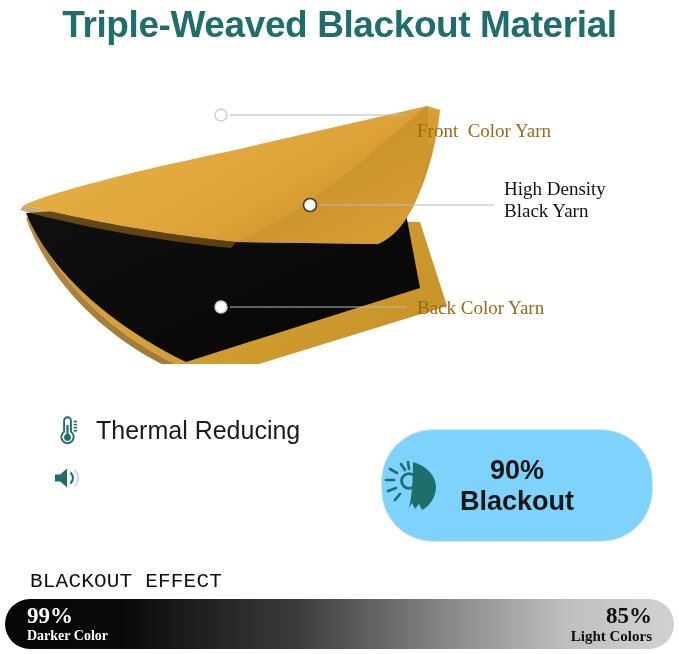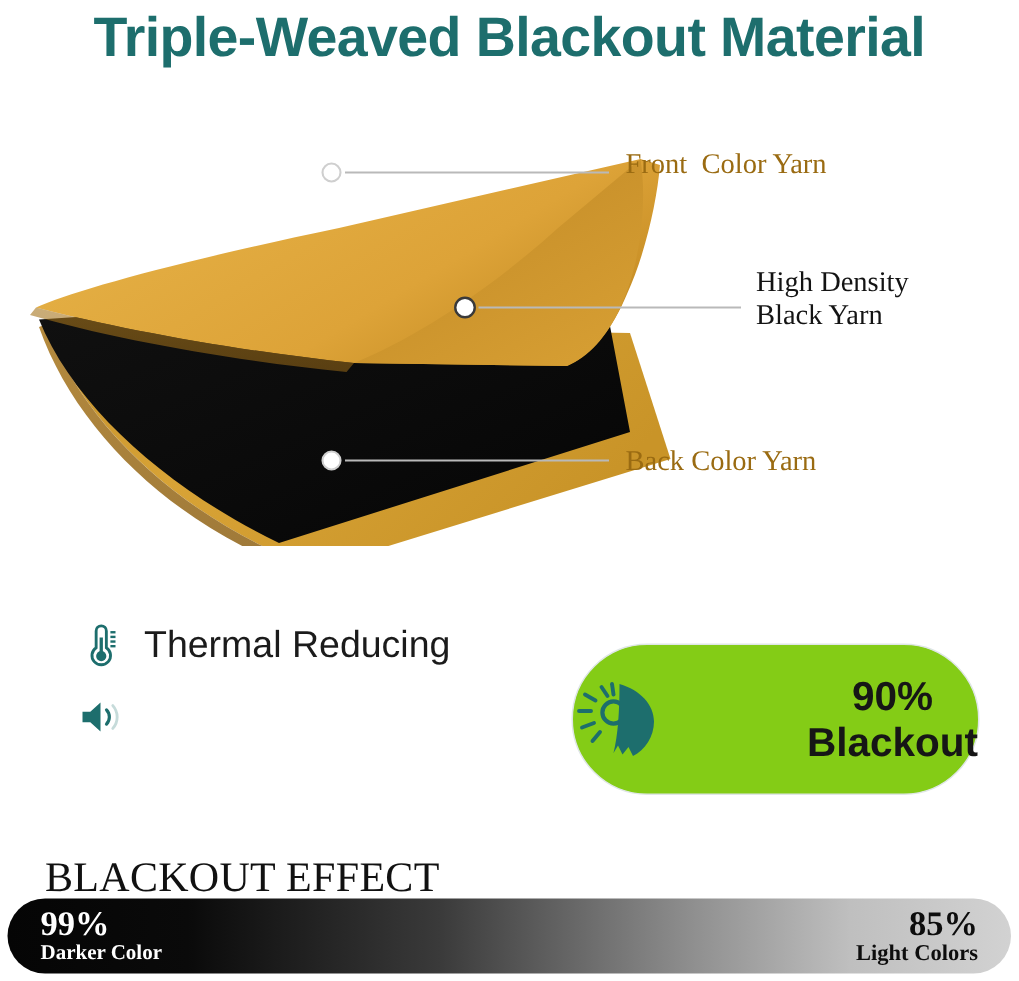--- a/index.html
+++ b/index.html
@@ -46,21 +46,21 @@
   .callout-label {
     position: absolute;
     font-family: "Liberation Serif", serif;
     font-size: 19px;
     line-height: 1.18;
     white-space: pre;
   }
   .callout-gold { color: #9a6b12; }
   .callout-black { color: #131313; }
 
-  #label-front { left: 417px; top: 99px; }
+  #label-front { left: 417px; top: 120px; }
   #label-high  { left: 504px; top: 178px; }
   #label-back  { left: 417px; top: 297px; }
 
   
   .features {
     position: absolute;
     left: 48px;
     top: 408px;
     width: 310px;
   }
@@ -86,27 +86,27 @@
     margin-left: 10px;
     white-space: nowrap;
   }
 
   
   .badge {
     position: absolute;
     left: 381px;
     top: 429px;
     width: 272px;
-    height: 101px;
+    height: 113px;
     border: 1.5px solid #dfe6e6;
     border-radius: 52px;
-    background: #84cc16;
+    background: #7dd3fc;
     display: flex;
     align-items: center;
-    justify-content: space-between;
+    justify-content: flex-start;
     box-sizing: border-box;
   }
   .badge-icon {
     width: 64px;
     height: 60px;
     flex: 0 0 64px;
     color: #1d6e6d;
     margin-right: 14px;
   }
   .badge-text {
@@ -117,22 +117,22 @@
     color: #161616;
     text-align: center;
     white-space: pre-line;
   }
 
   
   .effect-title {
     position: absolute;
     left: 30px;
     top: 570px;
-    font-family: Liberation Serif, serif;
-    font-size: 28px;
+    font-family: Liberation Mono, monospace;
+    font-size: 21px;
     color: #111111;
     letter-spacing: 0.2px;
     white-space: nowrap;
   }
   .bar {
     position: absolute;
     left: 5px;
     top: 599px;
     width: 669px;
     height: 50px;

